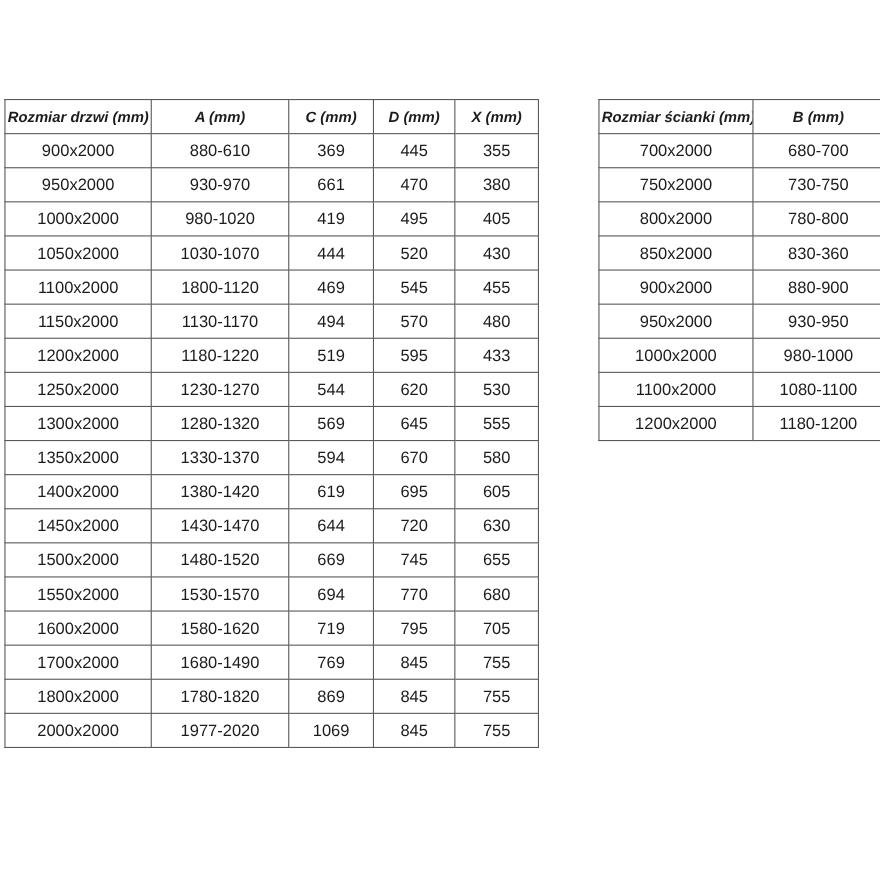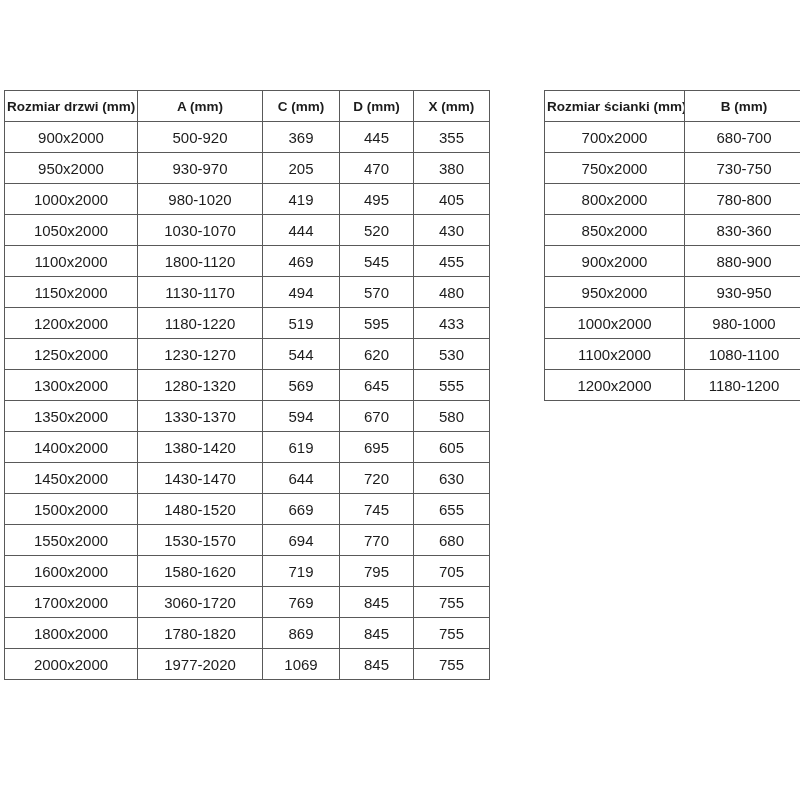--- a/index.html
+++ b/index.html
@@ -26,20 +26,21 @@
     padding: 0 2px;
     white-space: nowrap;
     overflow: hidden;
     color: #1c1c1c;
     font-size: 15px;
     font-weight: normal;
   }
   table.size-table th {
     font-size: 13.5px;
     font-weight: bold;
+    font-style: italic;
   }
   table.size-table tr {
     height: 31px;
   }
   #door-table {
     left: 4px;
     top: 90px;
     width: 485px;
   }
   #wall-table {
@@ -64,29 +65,29 @@
         <th>Rozmiar drzwi (mm)</th>
         <th>A (mm)</th>
         <th>C (mm)</th>
         <th>D (mm)</th>
         <th>X (mm)</th>
       </tr>
     </thead>
   <tbody>
       <tr>
         <td>900x2000</td>
-        <td>500-920</td>
+        <td>880-610</td>
         <td>369</td>
         <td>445</td>
         <td>355</td>
       </tr>
       <tr>
         <td>950x2000</td>
         <td>930-970</td>
-        <td>205</td>
+        <td>661</td>
         <td>470</td>
         <td>380</td>
       </tr>
       <tr>
         <td>1000x2000</td>
         <td>980-1020</td>
         <td>419</td>
         <td>495</td>
         <td>405</td>
       </tr>
@@ -169,21 +170,21 @@
       </tr>
       <tr>
         <td>1600x2000</td>
         <td>1580-1620</td>
         <td>719</td>
         <td>795</td>
         <td>705</td>
       </tr>
       <tr>
         <td>1700x2000</td>
-        <td>3060-1720</td>
+        <td>1680-1490</td>
         <td>769</td>
         <td>845</td>
         <td>755</td>
       </tr>
       <tr>
         <td>1800x2000</td>
         <td>1780-1820</td>
         <td>869</td>
         <td>845</td>
         <td>755</td>

